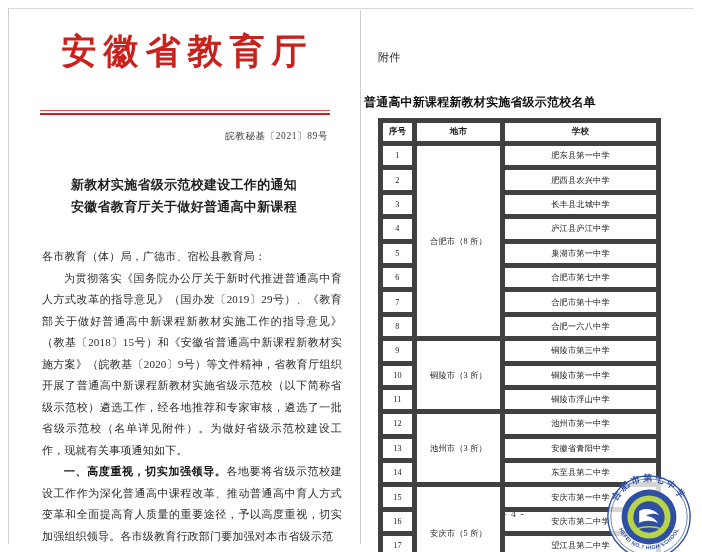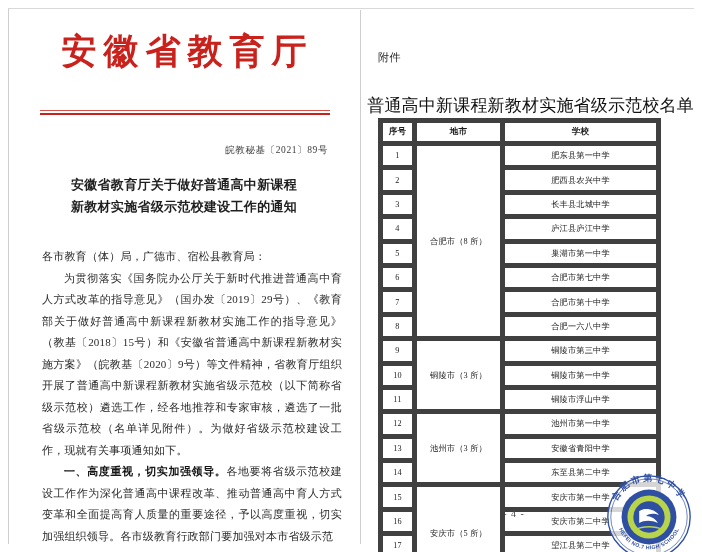--- a/index.html
+++ b/index.html
@@ -87,21 +87,21 @@
     height: 2px;
   }
   .masthead-rule .thick {
     height: 2px;
     background: #c9221c;
   }
 
   .doc-number {
     position: absolute;
     left: 0;
-    top: 134px;
+    top: 120px;
     width: 318px;
     text-align: right;
     font-size: 9.5px;
     color: #3a3a3a;
     letter-spacing: .6px;
     white-space: nowrap;
   }
 
   .doc-title {
     position: absolute;
@@ -156,24 +156,24 @@
     color: #2a2a2a;
     letter-spacing: .5px;
     text-align: right;
   }
 
   .table-title {
     position: absolute;
     left: 0;
     top: 84px;
     width: 330px;
-    text-align: right;
+    text-align: left;
     font-family: "Liberation Sans", "DejaVu Sans", sans-serif;
-    font-weight: normal;
-    font-size: 17px;
+    font-weight: bold;
+    font-size: 12px;
     color: #111111;
     letter-spacing: .2px;
     white-space: nowrap;
   }
 
   .school-table {
     position: absolute;
     left: 14px;
     top: 108px;
     width: 278px;
@@ -239,22 +239,22 @@
 
     <div class="masthead-rule">
       <div class="thin"></div>
       <div class="gap"></div>
       <div class="thick"></div>
     </div>
 
     <div class="doc-number">皖教秘基〔2021〕89号</div>
 
     <div class="doc-title">
+      <div>新教材实施省级示范校建设工作的通知</div>
       <div>安徽省教育厅关于做好普通高中新课程</div>
-      <div>新教材实施省级示范校建设工作的通知</div>
     </div>
 
     <div class="body-text">
       <p>各市教育（体）局，广德市、宿松县教育局：</p>
       <p class="indent">为贯彻落实《国务院办公厅关于新时代推进普通高中育人方式改革的指导意见》（国办发〔2019〕29号）、《教育部关于做好普通高中新课程新教材实施工作的指导意见》（教基〔2018〕15号）和《安徽省普通高中新课程新教材实施方案》（皖教基〔2020〕9号）等文件精神，省教育厅组织开展了普通高中新课程新教材实施省级示范校（以下简称省级示范校）遴选工作，经各地推荐和专家审核，遴选了一批省级示范校（名单详见附件）。为做好省级示范校建设工作，现就有关事项通知如下。</p>
       <p class="indent"><span class="lead">一、高度重视，切实加强领导。</span><span>各地要将省级示范校建设工作作为深化普通高中课程改革、推动普通高中育人方式变革和全面提高育人质量的重要途径，予以高度重视，切实加强组织领导。各市级教育行政部门要加强对本市省级示范</span></p>
     </div>
 
   </div>
 

